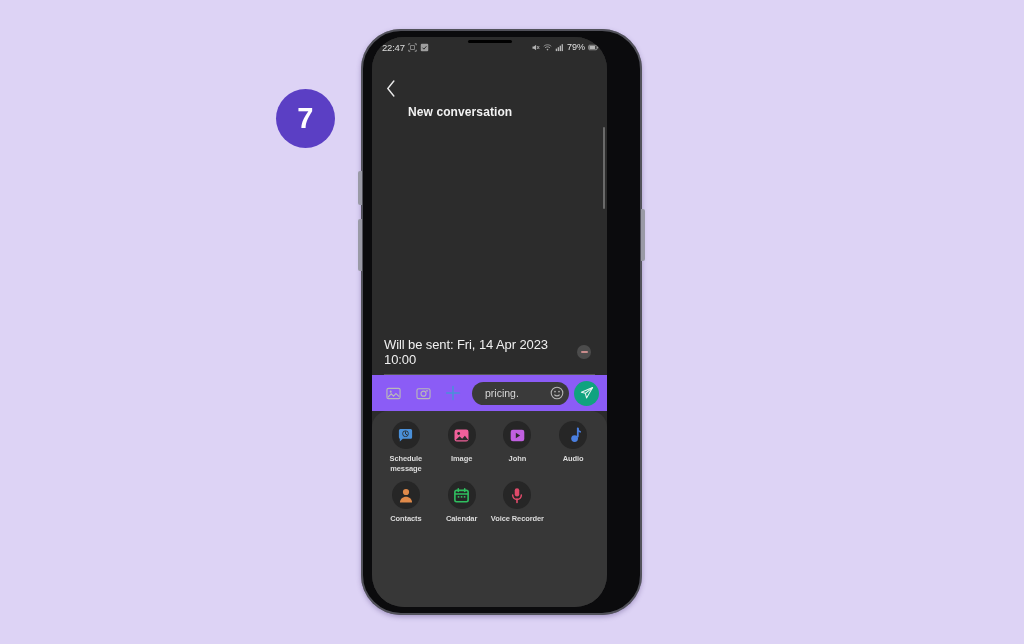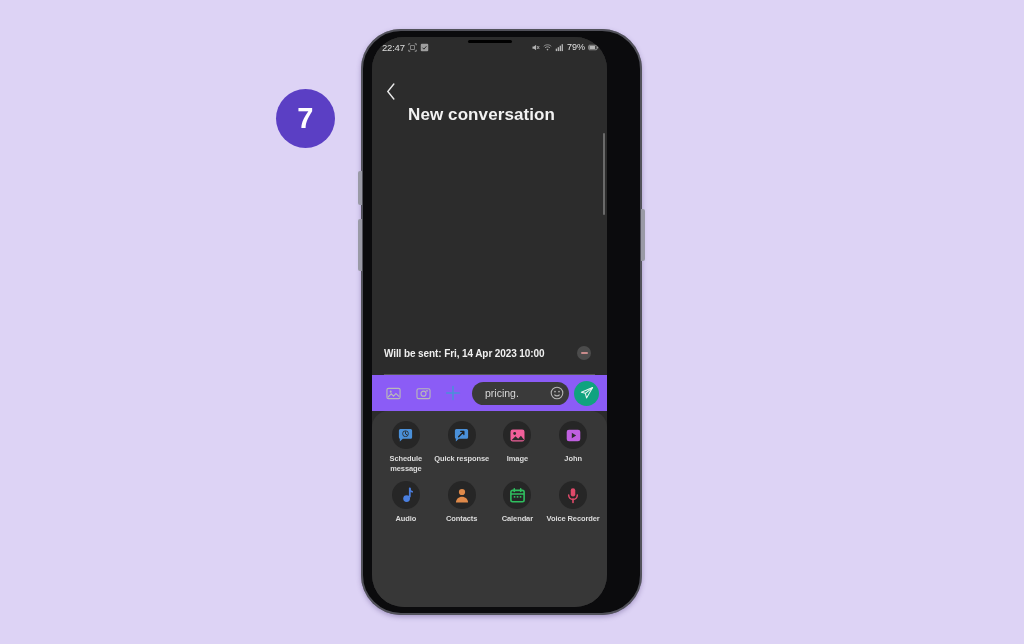--- a/index.html
+++ b/index.html
@@ -136,21 +136,21 @@
     flex: 0 0 44px;
     display: flex;
     align-items: center;
     gap: 12px;
     padding: 0 14px;
     background: #2c2c2c;
   }
   .back-ico { width: 10px; height: 17px; display: block; }
   .appbar-title {
     color: #f2f2f2;
-    font-size: 17px;
+    font-size: 12px;
     font-weight: bold;
     letter-spacing: 0.1px;
     margin-top: 48px;
   }
 
   
   .recipient-row {
     flex: 0 0 36px;
     display: flex;
     align-items: center;
@@ -208,22 +208,22 @@
     flex: 1;
     display: flex;
     align-items: center;
     justify-content: space-between;
     border-bottom: 1px solid #565656;
     height: 100%;
     padding-bottom: 7px;
   }
   .sched-text {
     color: #f0f0f0;
-    font-size: 10px;
-    font-weight: bold;
+    font-size: 13px;
+    font-weight: normal;
     letter-spacing: -0.1px;
   }
   .sched-remove {
     width: 14px; height: 14px;
     border-radius: 50%;
     background: #4c4c4c;
     display: flex; align-items: center; justify-content: center;
     margin-right: 4px;
   }
   .sched-remove span {
@@ -436,29 +436,20 @@
               <svg width="17" height="17" viewBox="0 0 18 18">
                 <path d="M2 3.6A1.6 1.6 0 013.6 2h10.8A1.6 1.6 0 0116 3.6v7.2a1.6 1.6 0 01-1.6 1.6H6.2L3 15.4v-3H3.6A1.6 1.6 0 012 10.8z" fill="#4a90d9"></path>
                 <circle cx="9" cy="7.1" r="3.3" fill="#2b2b2b"></circle>
                 <circle cx="9" cy="7.1" r="2.6" fill="#4a90d9"></circle>
                 <path d="M9 5.1v2.2l1.6 1" stroke="#1f1f1f" stroke-width="0.9" fill="none" stroke-linecap="round"></path>
               </svg>
             </span>
             <span class="attach-label">Schedule message</span>
           </div>
 
-          <div class="attach-item">
-            <span class="attach-circle">
-              <svg width="17" height="17" viewBox="0 0 18 18">
-                <path d="M2 3.6A1.6 1.6 0 013.6 2h10.8A1.6 1.6 0 0116 3.6v7.2a1.6 1.6 0 01-1.6 1.6H6.2L3 15.4v-3H3.6A1.6 1.6 0 012 10.8z" fill="#4a90d9"></path>
-                <path d="M6 10.3l5.2-5.2M8.2 4.7h3.3v3.3" stroke="#1f1f1f" stroke-width="1.4" fill="none" stroke-linecap="round" stroke-linejoin="round"></path>
-              </svg>
-            </span>
-            <span class="attach-label">Quick response</span>
-          </div>
 
 
 
           <div class="attach-item">
             <span class="attach-circle">
               <svg width="17" height="17" viewBox="0 0 18 18">
                 <rect x="1.6" y="2.6" width="14.8" height="12.8" rx="2.4" fill="#f0609a"></rect>
                 <circle cx="6" cy="6.9" r="1.5" fill="#2b2b2b"></circle>
                 <path d="M2.6 14l4.3-4.3 2.8 2.8 2.9-3.2 3.8 4.7z" fill="#2b2b2b"></path>
               </svg>

